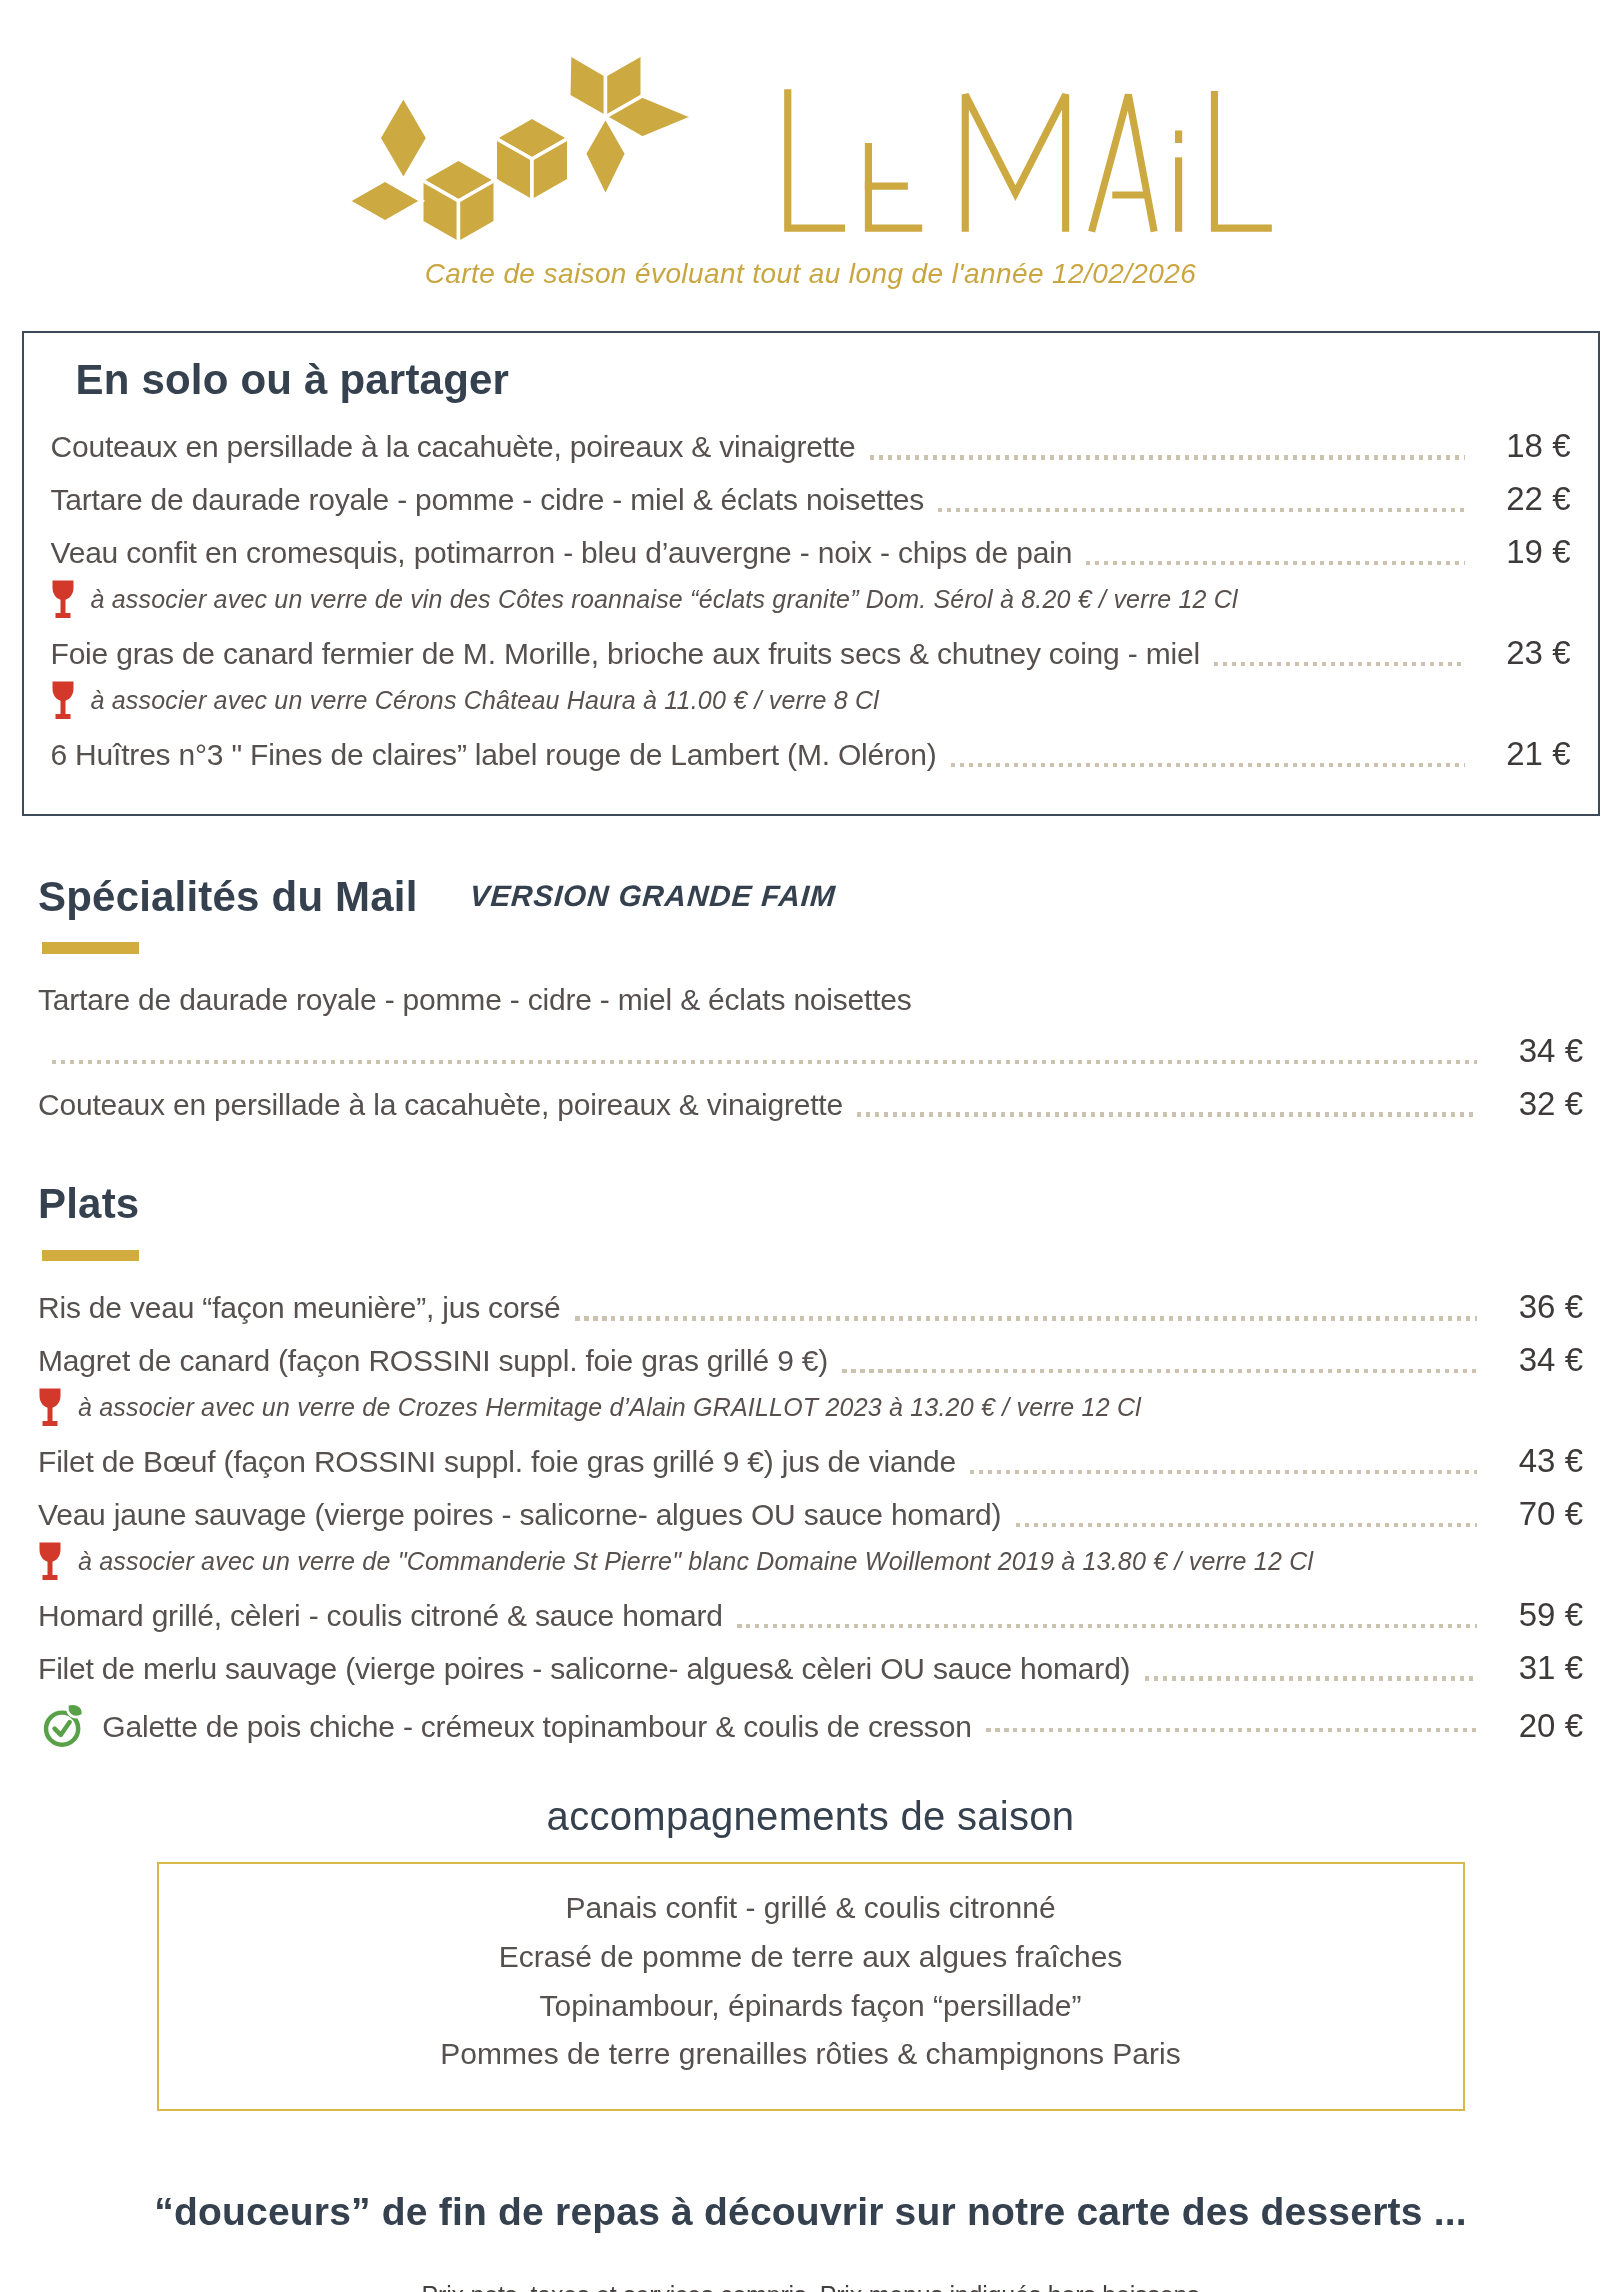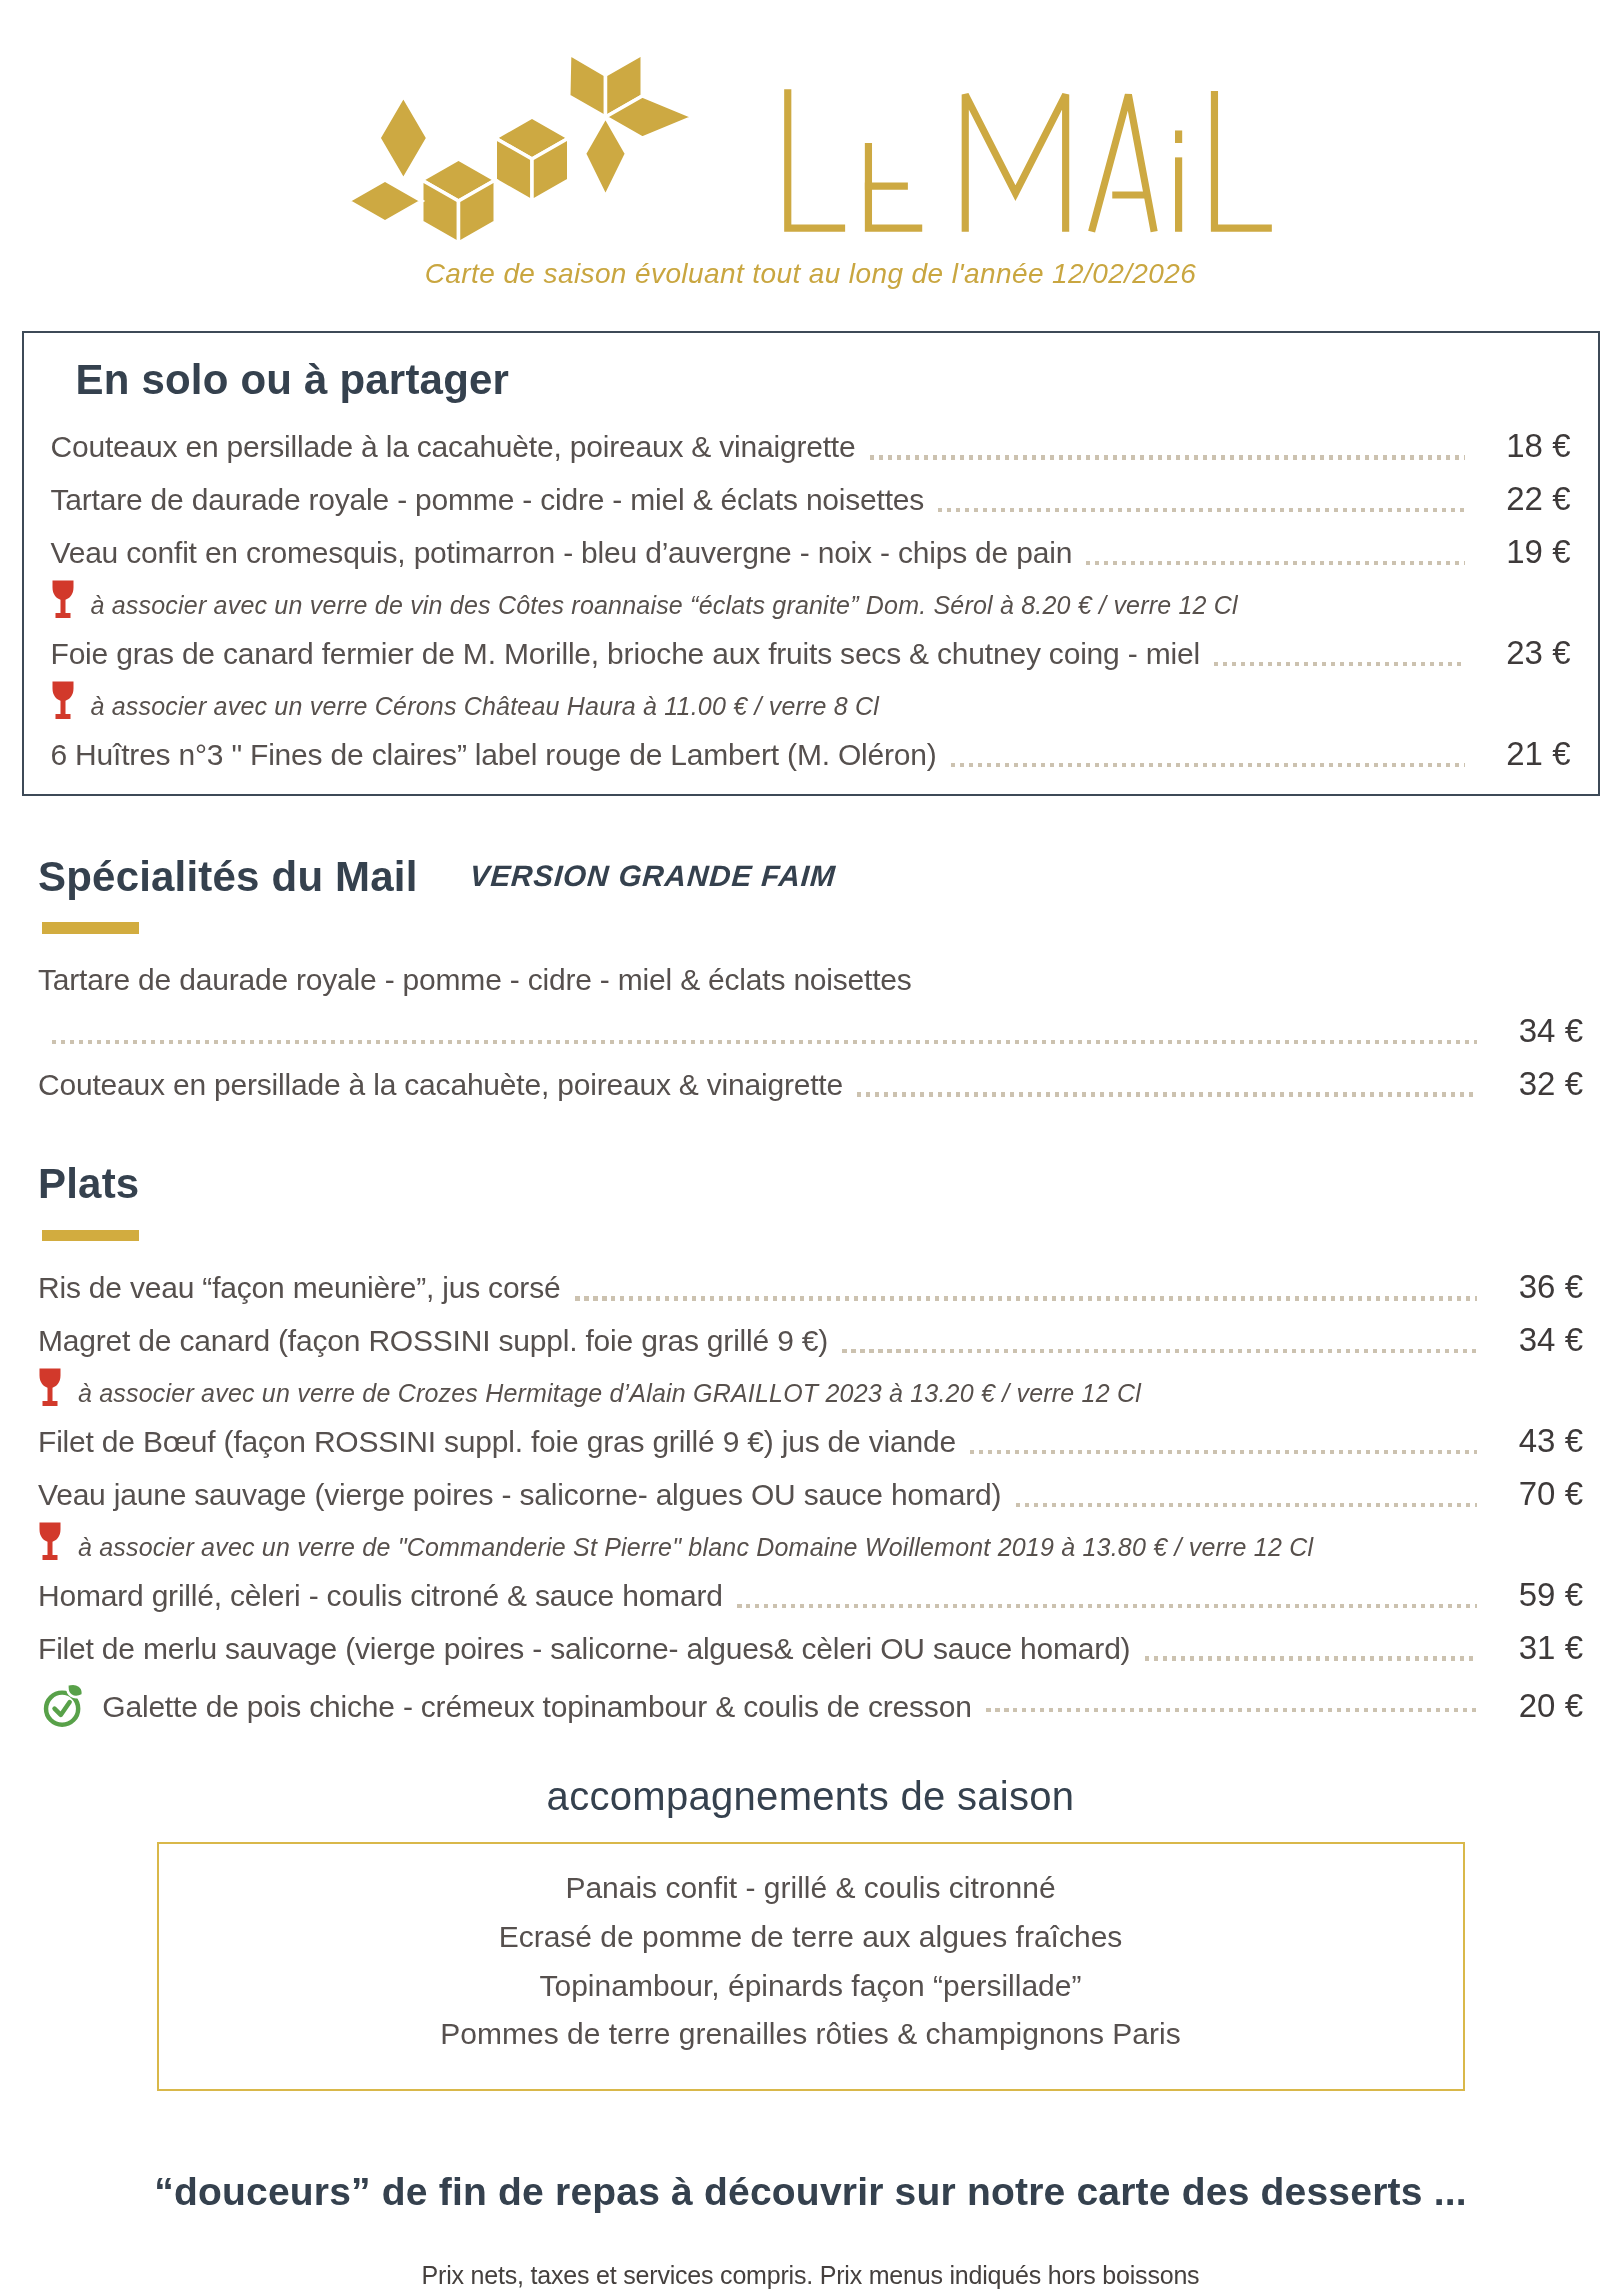--- a/index.html
+++ b/index.html
@@ -37,29 +37,29 @@
     letter-spacing:0.2px;
   }
   .gold-rule{width:97px;height:11.6px;background:var(--gold-bright);margin:21.5px 0 0 3.6px;}
   .row{display:flex;align-items:baseline;margin-top:14.3px;}
   .item-name{font-size:30px;color:var(--ink);letter-spacing:-0.2px;line-height:1.25;}
   .dots{
     flex:1 1 auto;height:4.5px;margin:0 16px 6.3px 14.3px;align-self:flex-end;
     background-image:repeating-linear-gradient(to right,var(--dot) 0 4.5px,transparent 4.5px 9px);
   }
   .price{flex:0 0 auto;width:90px;text-align:right;font-size:33px;color:var(--price-ink);white-space:nowrap;}
-  .pairing{display:flex;align-items:flex-end;margin:7.2px 0 1.8px 0;}
+  .pairing{display:flex;align-items:center;margin:7.2px 0 1.8px 0;}
   .glass{width:24px;height:41px;flex:0 0 auto;margin-right:16px;}
   .pairing-text{font-size:25px;font-style:italic;color:#57504C;letter-spacing:0.2px;}
 
   
   .solo-box{
     margin:41px 21.5px 0 21.5px;
     border:2.7px solid #3D4A57;
-    padding:16px 27px 20px 27px;
+    padding:16px 27px 40px 27px;
   }
   .solo-box .sec-title{margin:7.2px 0 23px 25px;}
 
   
   .open-sec{margin:57px 38px 0 38px;}
   .sec-head{display:flex;align-items:flex-end;gap:52px;}
   .sec-tag{
     font-size:29.6px;font-style:italic;font-weight:bold;color:var(--navy);
     letter-spacing:0.9px;margin-bottom:7.2px;transform:skewX(-4deg);
   }

